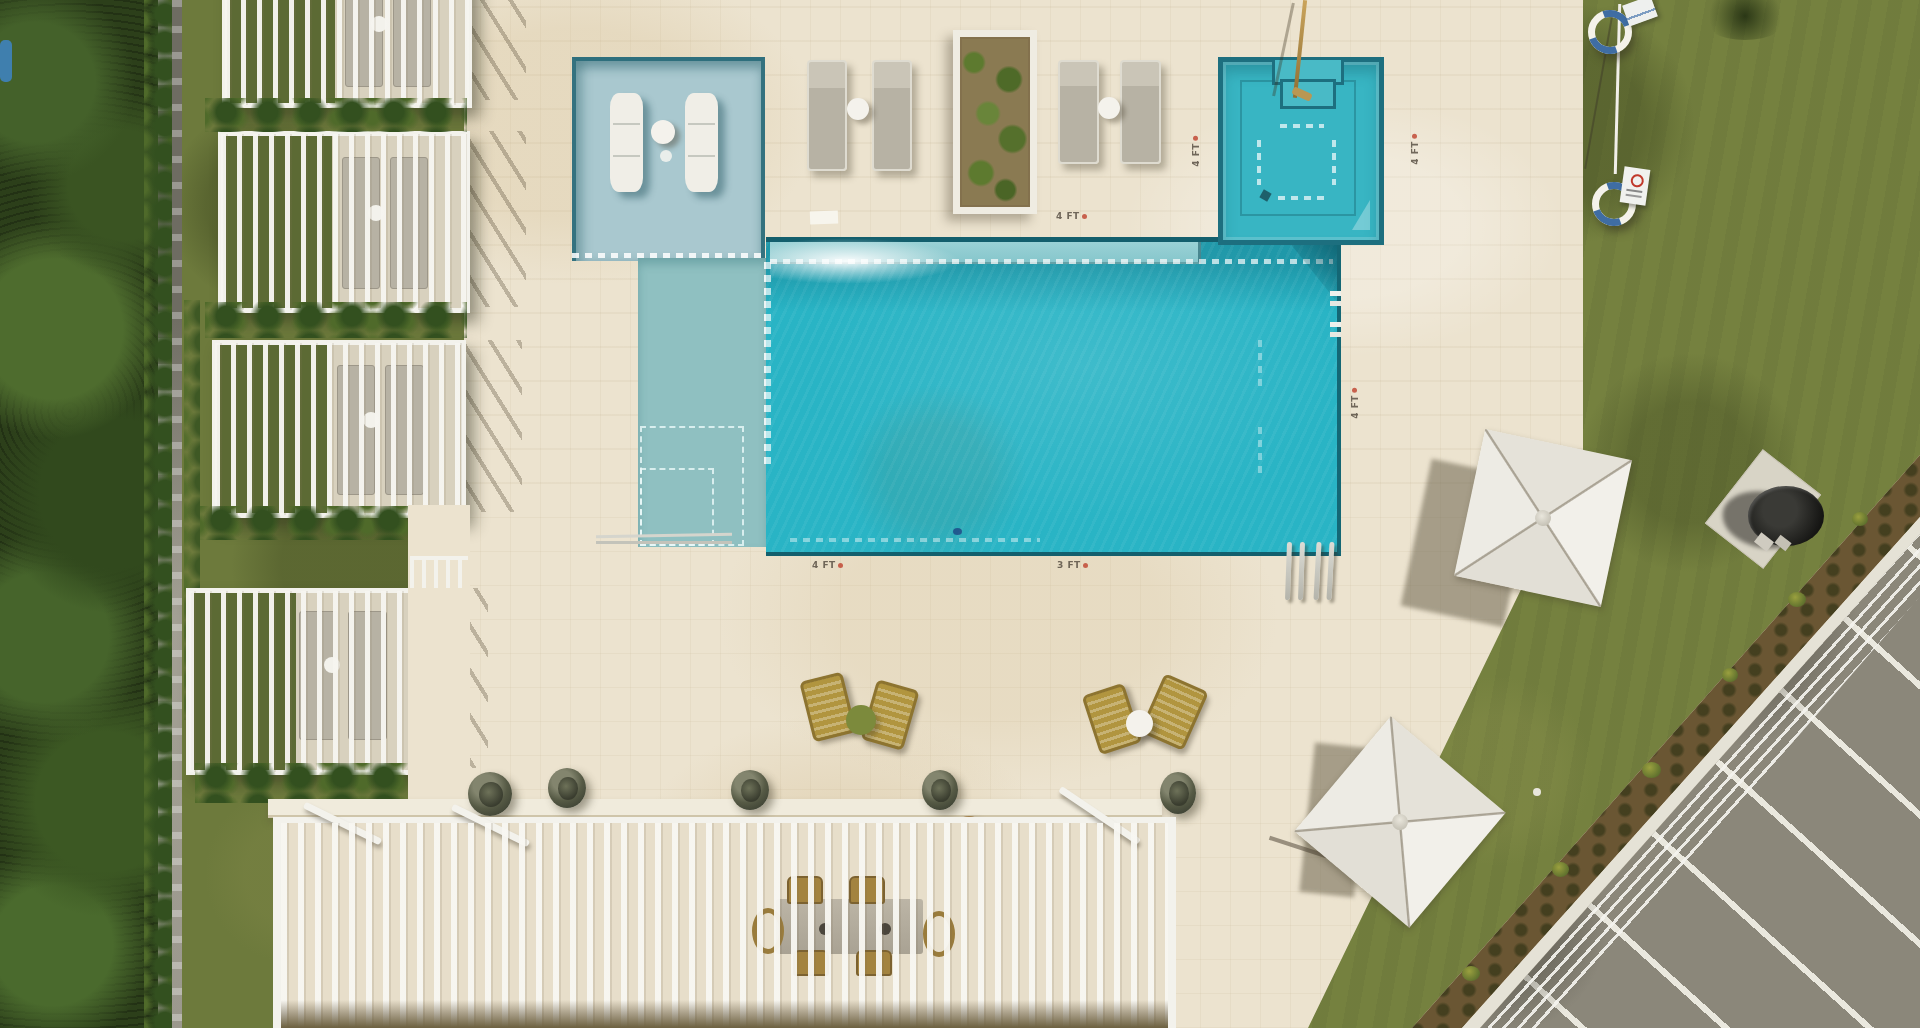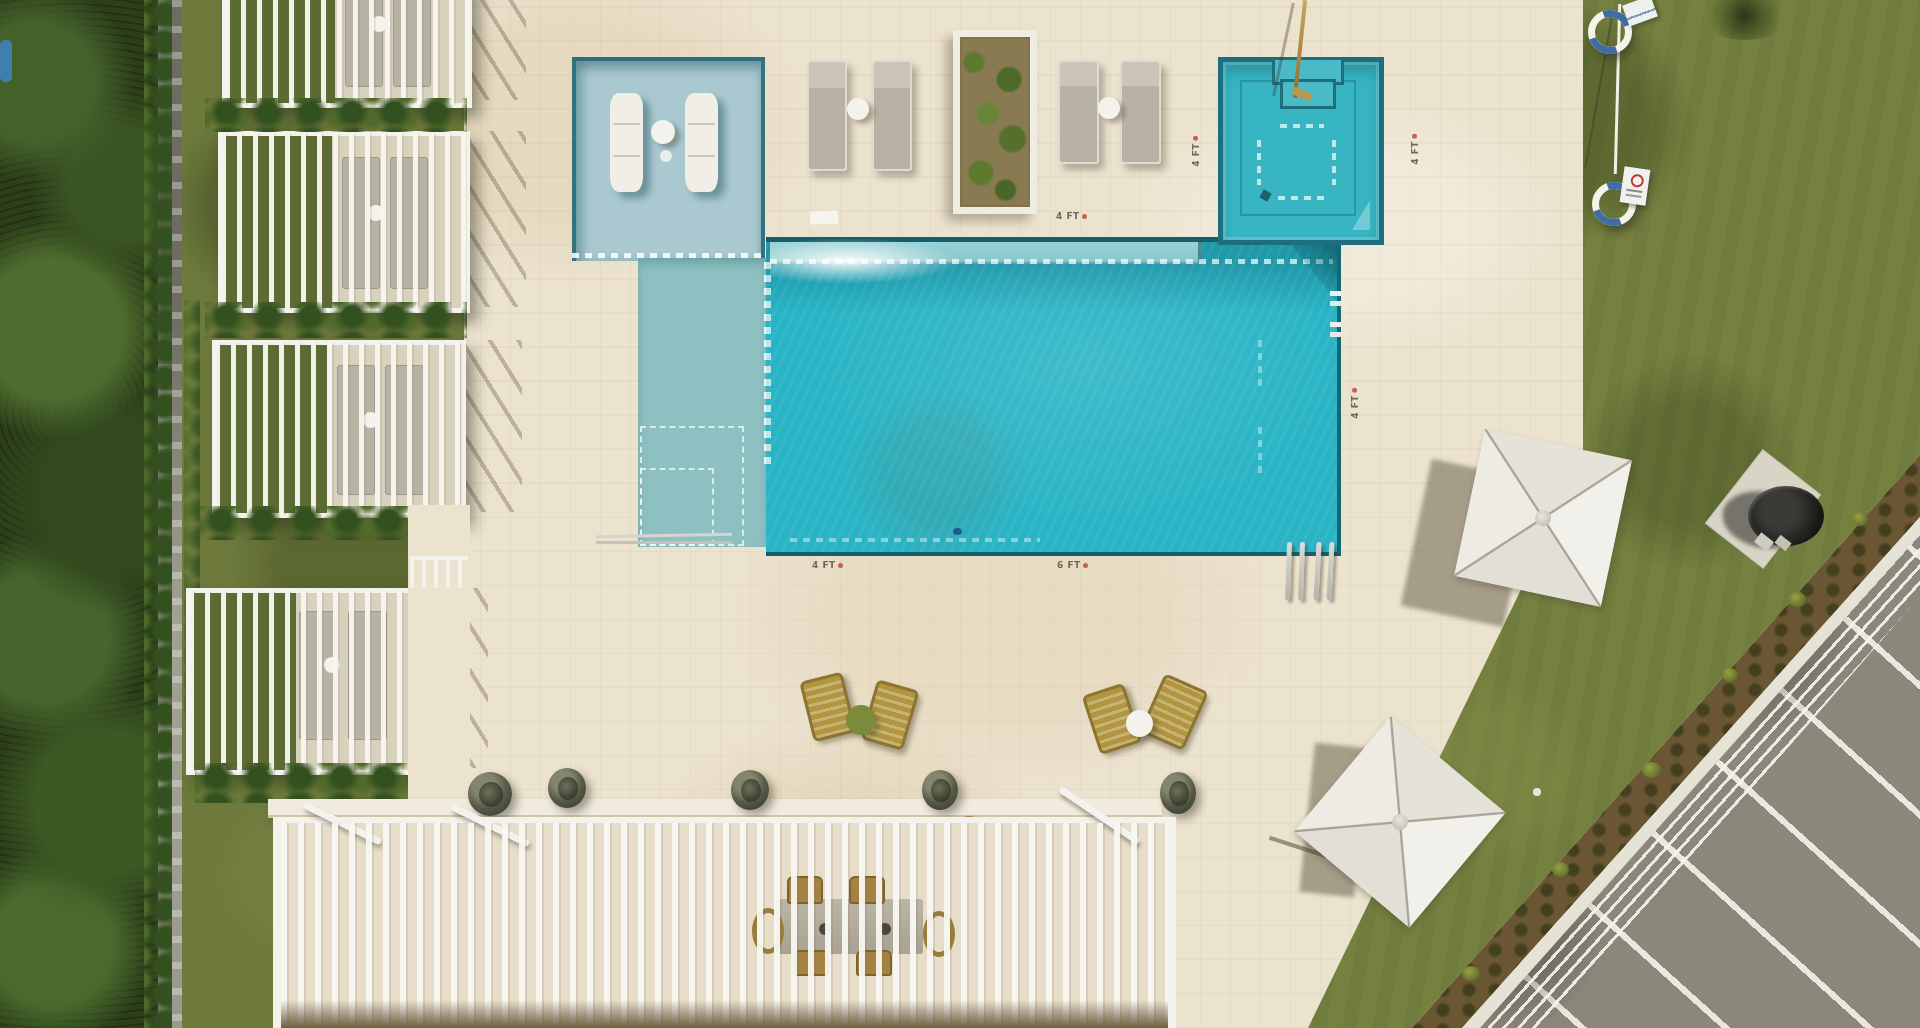--- a/index.html
+++ b/index.html
@@ -269,21 +269,21 @@
     </div>
   <div class="abs dm v" style="left:1350px;top:388px">
       <span>4 FT</span>
       <span class="red"></span>
     </div>
   <div class="abs dm" style="left:812px;top:560px">
       <span>4 FT</span>
       <span class="red"></span>
     </div>
   <div class="abs dm" style="left:1057px;top:560px">
-      <span>6 FT</span>
+      <span>3 FT</span>
       <span class="red"></span>
     </div>
 
   <div class="abs ushad" style="left:1415px;top:468px;width:105px;height:150px;transform:rotate(12deg)"></div>
   <div class="abs umb" style="left:1468px;top:443px;width:150px;height:150px;transform:rotate(12deg)"></div>
   <div class="abs ushad" style="left:1307px;top:745px;width:55px;height:150px;transform:rotate(6deg)"></div>
   <div class="abs" style="left:1268px;top:845px;width:60px;height:4px;background:rgba(70,60,45,.5);transform:rotate(18deg)"></div>
   <div class="abs umb" style="left:1325px;top:747px;width:150px;height:150px;transform:rotate(40deg)"></div>
 
   <div class="abs" style="left:1726px;top:462px;width:72px;height:92px;background:#d8d4c6;border:1px solid #c7c2b2;transform:rotate(38deg)"></div>

